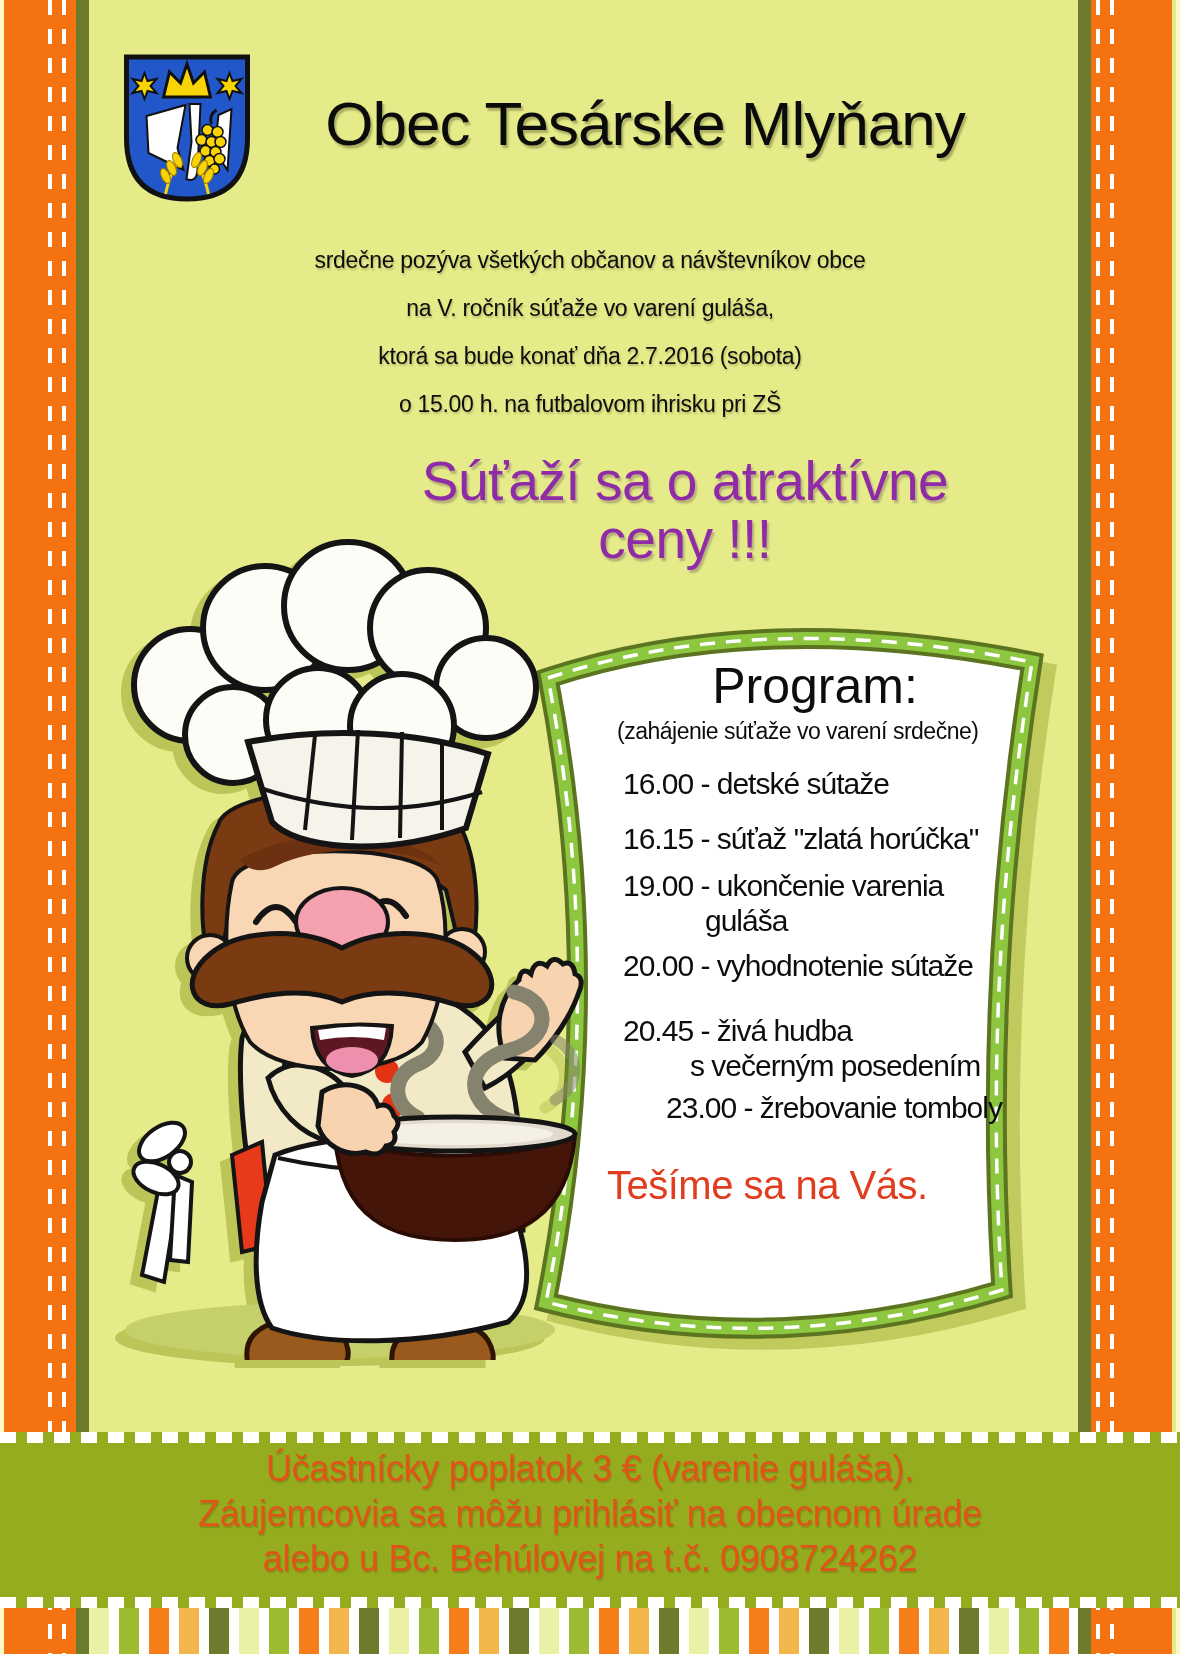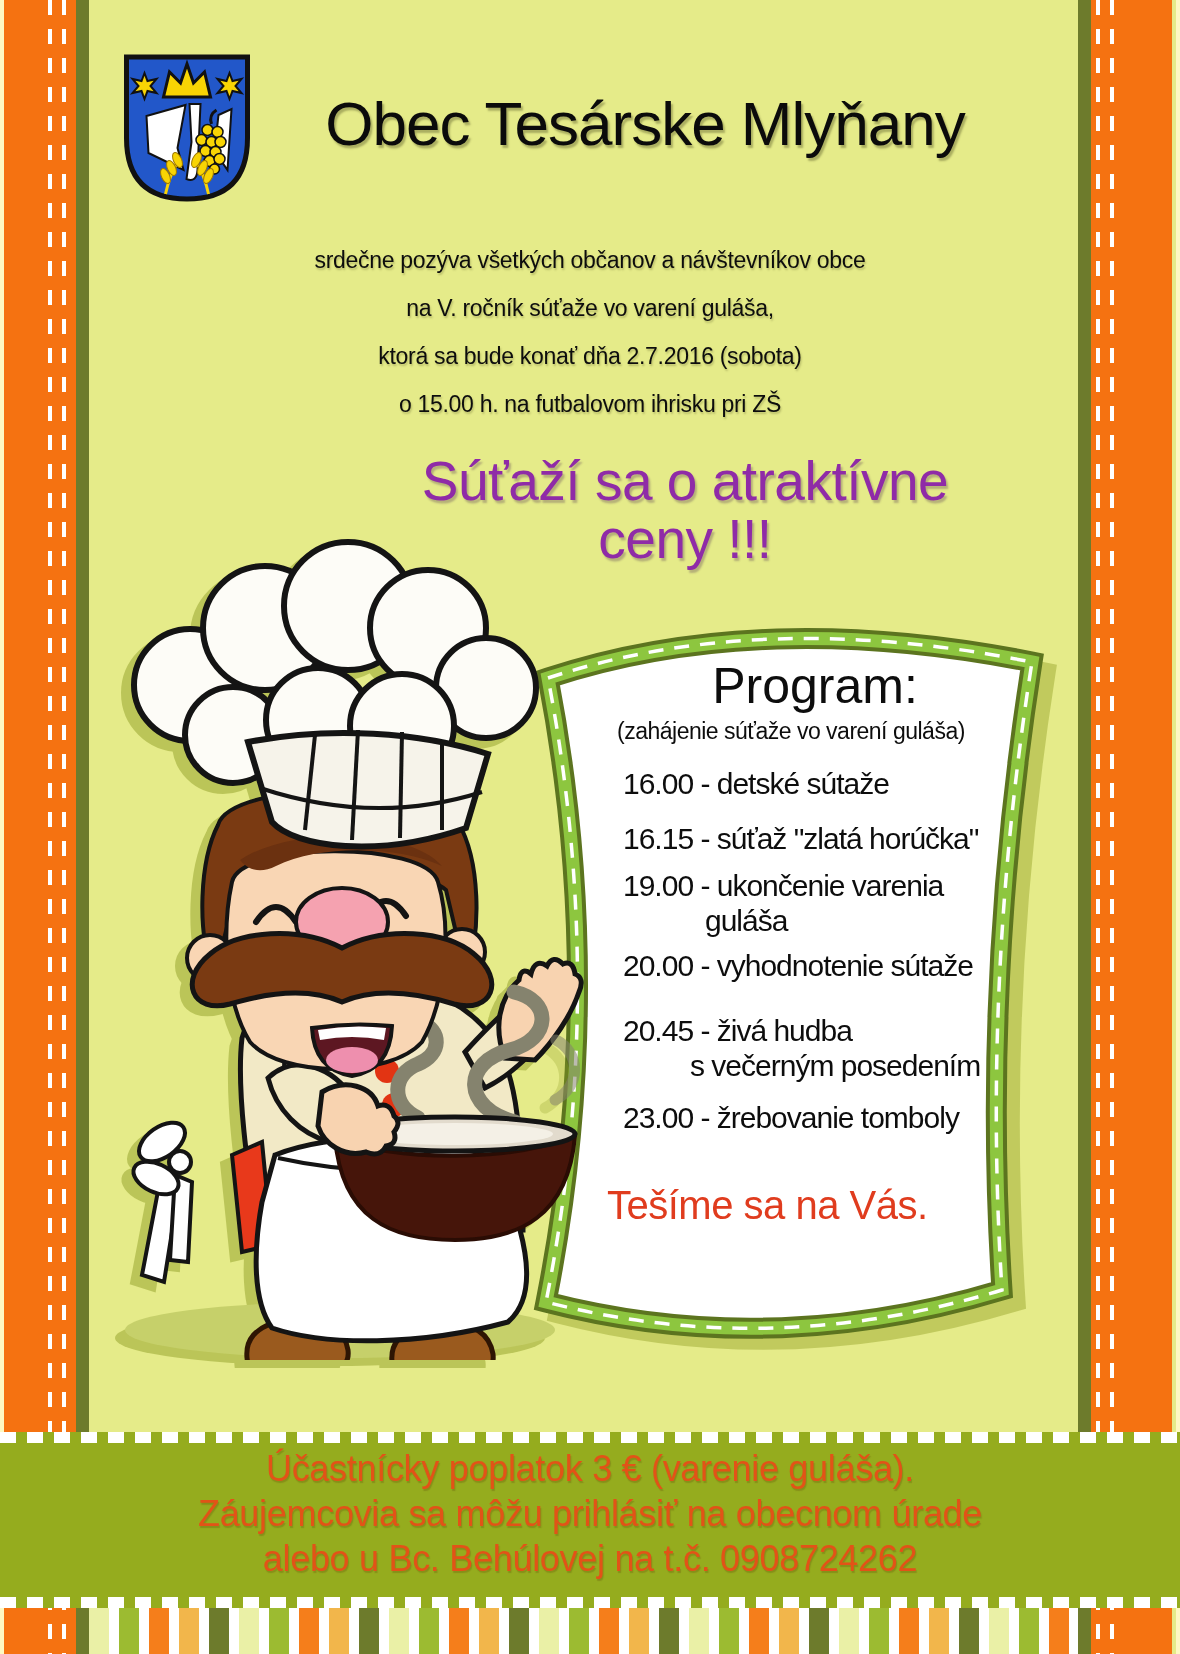--- a/index.html
+++ b/index.html
@@ -36,24 +36,24 @@
   .panel-svg{position:absolute;left:520px;top:600px;width:540px;height:770px;
     filter:drop-shadow(13px 11px 0 rgba(149,162,40,.45));}
   .program{
     position:absolute;left:585px;top:630px;width:460px;color:#0d0d0d;
   }
   .program .heading{font-size:50px;line-height:56px;margin:28px 0 0 0;text-align:center;}
   .pline{font-size:30px;line-height:36px;letter-spacing:-1px;white-space:nowrap;margin-left:38px;}
   .pnote{font-size:23px;line-height:30px;letter-spacing:-.5px;white-space:nowrap;margin-left:32px;margin-top:2px;}
   .pcont{font-size:30px;line-height:34px;letter-spacing:-1px;white-space:nowrap;}
   .mt0{margin-top:44px;} .mt1{margin-top:20px;} .mt2{margin-top:19px;}
-  .mt3{margin-top:11px;} .mt4{margin-top:10px;} .mt5{margin-top:29px;} .mt6{margin-top:17px;}
+  .mt3{margin-top:11px;} .mt4{margin-top:10px;} .mt5{margin-top:29px;} .mt6{margin-top:7px;text-align:center;}
   .cont3{margin-left:120px;} .cont5{margin-left:105px;}
   .closing{
-    font-size:40px;line-height:46px;margin-top:46px;margin-left:22px;
+    font-size:40px;line-height:46px;margin-top:36px;margin-left:22px;
     color:var(--closing_red,#e03c1e);white-space:nowrap;letter-spacing:-.5px;
   }
   .chef-svg{position:absolute;left:90px;top:530px;width:500px;height:830px;
     filter:drop-shadow(-10px 8px 0 rgba(146,160,40,.5));}
   .crest-svg{position:absolute;left:118px;top:52px;width:138px;height:152px;}
   .band{position:absolute;left:0;width:1180px;top:1432px;height:176px;background:var(--band_green,#95ac1e);}
   .h-dots{position:absolute;left:0;width:1180px;height:11px;
     background:repeating-linear-gradient(90deg,#fff 0 16px,transparent 16px 27px);}
   .hd-top{top:1432px;} .hd-bot{top:1597px;}
   .footer{
@@ -125,21 +125,21 @@
     <div>ceny !!!</div>
   </div>
 
   <svg class="panel-svg" viewBox="0 0 540 770">
     <path d="M28,78 Q240,8 512,62 Q462,380 482,690 Q250,760 26,702 Q88,390 28,78 Z" fill="#ffffff" stroke="#5c741f" stroke-width="21"></path>
     <path d="M28,78 Q240,8 512,62 Q462,380 482,690 Q250,760 26,702 Q88,390 28,78 Z" fill="none" stroke="#8dc63f" stroke-width="13"></path>
     <path d="M28,78 Q240,8 512,62 Q462,380 482,690 Q250,760 26,702 Q88,390 28,78 Z" fill="none" stroke="#ffffff" stroke-width="3.5" stroke-dasharray="15 11"></path>
   </svg>
   <div class="program">
     <div class="heading">Program:</div>
-    <div class="pnote">(zahájenie súťaže vo varení guláša)</div>
+    <div class="pnote">(zahájenie súťaže vo varení srdečne)</div>
     <div class="pline mt1">16.00 - detské sútaže</div>
     <div class="pline mt2">16.15 - súťaž "zlatá horúčka"</div>
     <div class="pline mt3">19.00 - ukončenie varenia</div>
     <div class="pcont cont3">guláša</div>
     <div class="pline mt4">20.00 - vyhodnotenie sútaže</div>
     <div class="pline mt5">20.45 - živá hudba</div>
     <div class="pcont cont5">s večerným posedením</div>
     <div class="pline mt6">23.00 - žrebovanie tomboly</div>
     <div class="closing">Tešíme sa na Vás.</div>
   </div>

